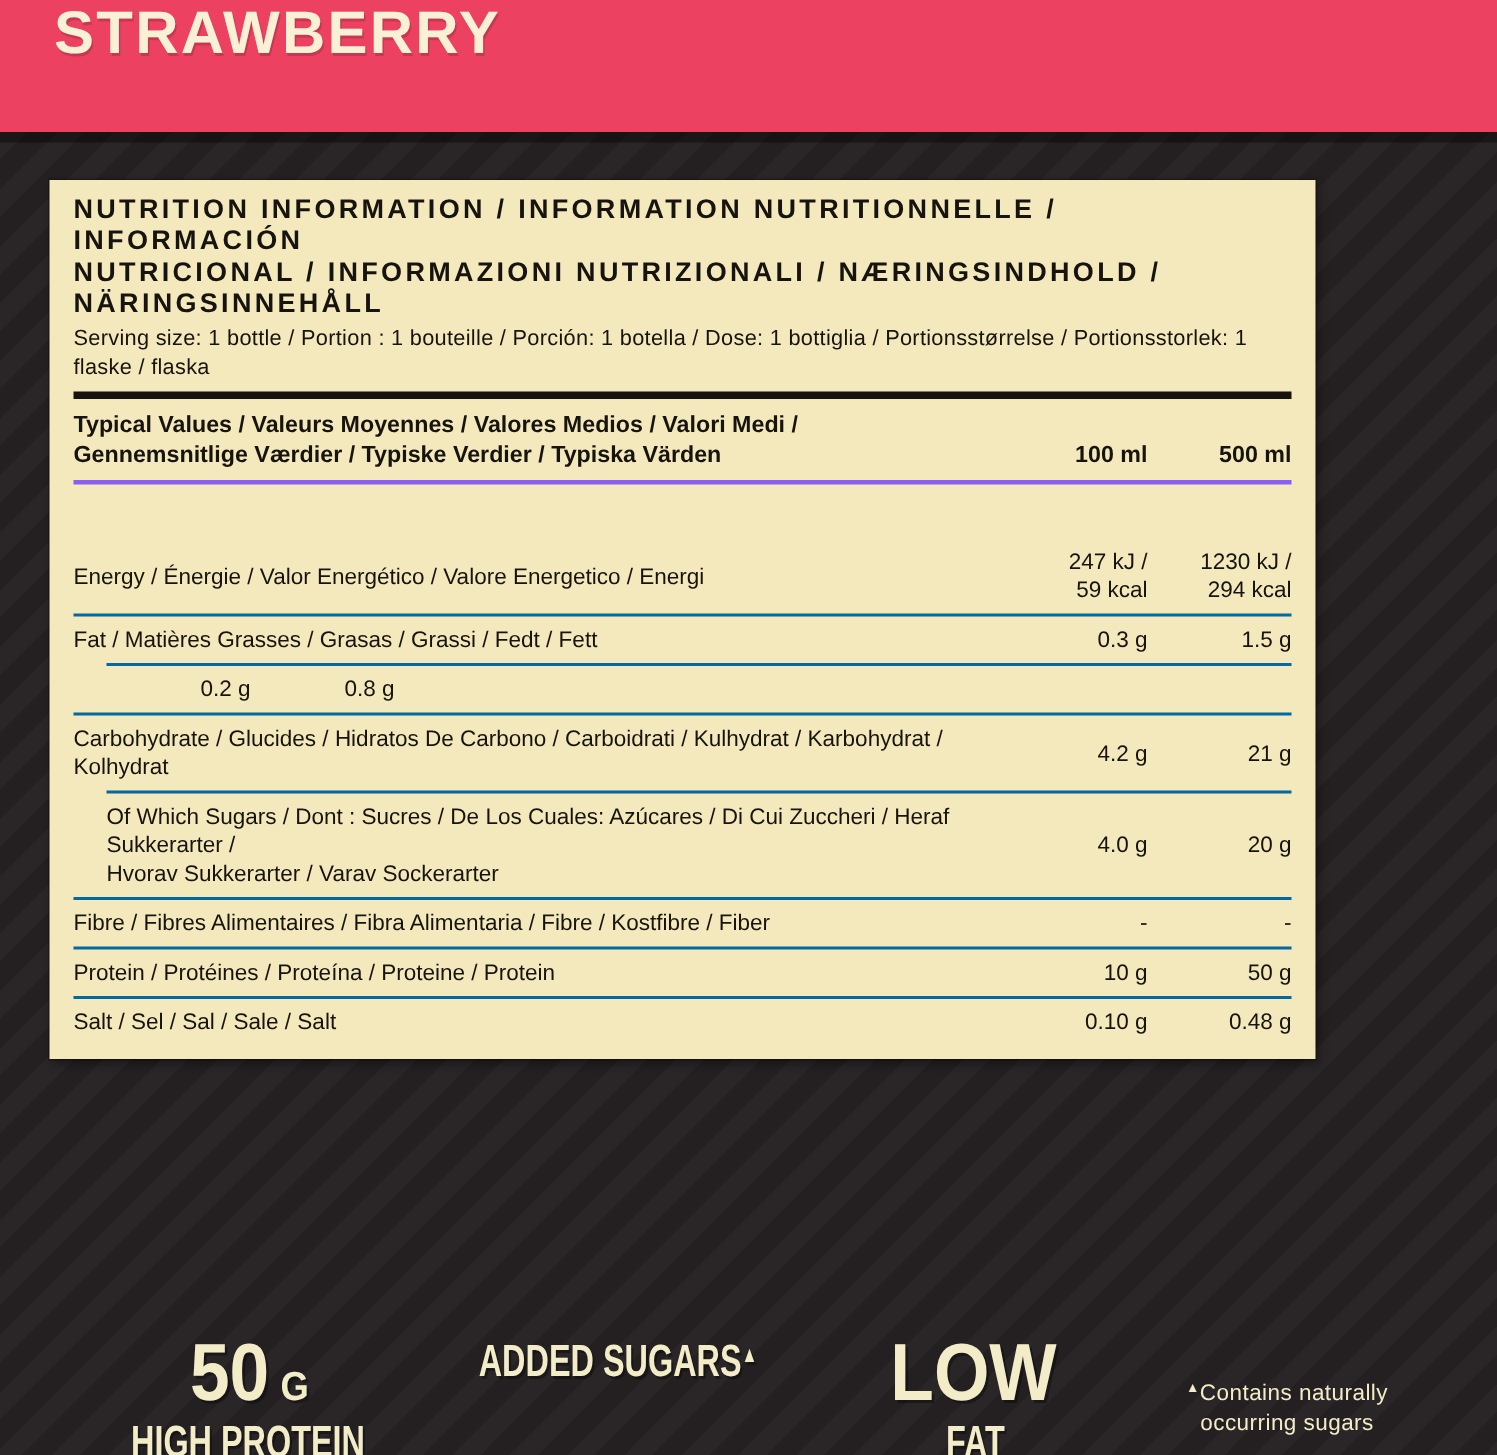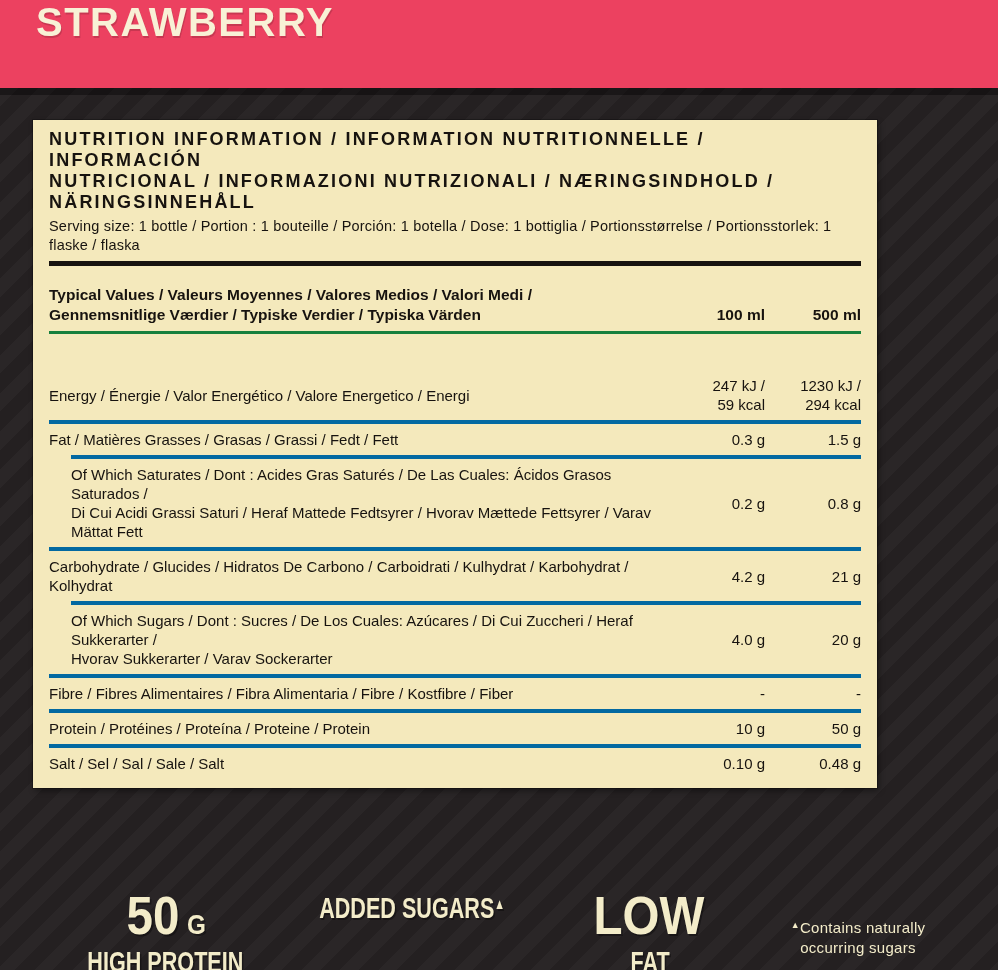--- a/index.html
+++ b/index.html
@@ -43,34 +43,33 @@
   }
   .serving{
     font-size:14.5px;line-height:19px;margin-top:4px;letter-spacing:0.2px;
   }
   .thick-rule{
     height:0;border-top:5px solid #17130f;margin-top:6px;
   }
   .tv-row{
     display:flex;align-items:flex-end;
     padding:8px 0 6px 0;
-    border-bottom:3px solid #15803d;
-    margin-top:11px;
+    border-bottom:3px solid #8b5cf6;
   }
   .tv-label{
     flex:1;font-weight:bold;font-size:15.5px;line-height:20px;
     white-space:pre-line;padding-right:10px;
   }
   .col-h{
     width:96px;text-align:right;font-weight:bold;font-size:15.5px;line-height:20px;
   }
   .rows .row{
     display:flex;align-items:center;
     padding:6px 0;
-    border-top:4px solid #0369a1;
+    border-top:2px solid #0369a1;
   }
   .rows .row:first-child{border-top:none;align-items:center;margin-top:36px;}
   .rows .row.indent{margin-left:22px;}
   .row-label{
     flex:1;font-size:15px;line-height:19px;white-space:pre-line;padding-right:10px;
   }
   .row-val{
     width:96px;text-align:right;font-size:15px;line-height:19px;white-space:pre-line;
   }
   
@@ -140,22 +139,20 @@
 294 kcal</div>
   </div>
 
   <div class="row">
     <div class="row-label">Fat / Matières Grasses / Grasas / Grassi / Fedt / Fett</div>
     <div class="row-val">0.3 g</div>
     <div class="row-val">1.5 g</div>
   </div>
 
   <div class="row indent">
-    <div class="row-label">Of Which Saturates / Dont : Acides Gras Saturés / De Las Cuales: Ácidos Grasos Saturados /
-Di Cui Acidi Grassi Saturi / Heraf Mattede Fedtsyrer / Hvorav Mættede Fettsyrer / Varav Mättat Fett</div>
     <div class="row-val">0.2 g</div>
     <div class="row-val">0.8 g</div>
   </div>
 
   <div class="row">
     <div class="row-label">Carbohydrate / Glucides / Hidratos De Carbono / Carboidrati / Kulhydrat / Karbohydrat / Kolhydrat</div>
     <div class="row-val">4.2 g</div>
     <div class="row-val">21 g</div>
   </div>
 

